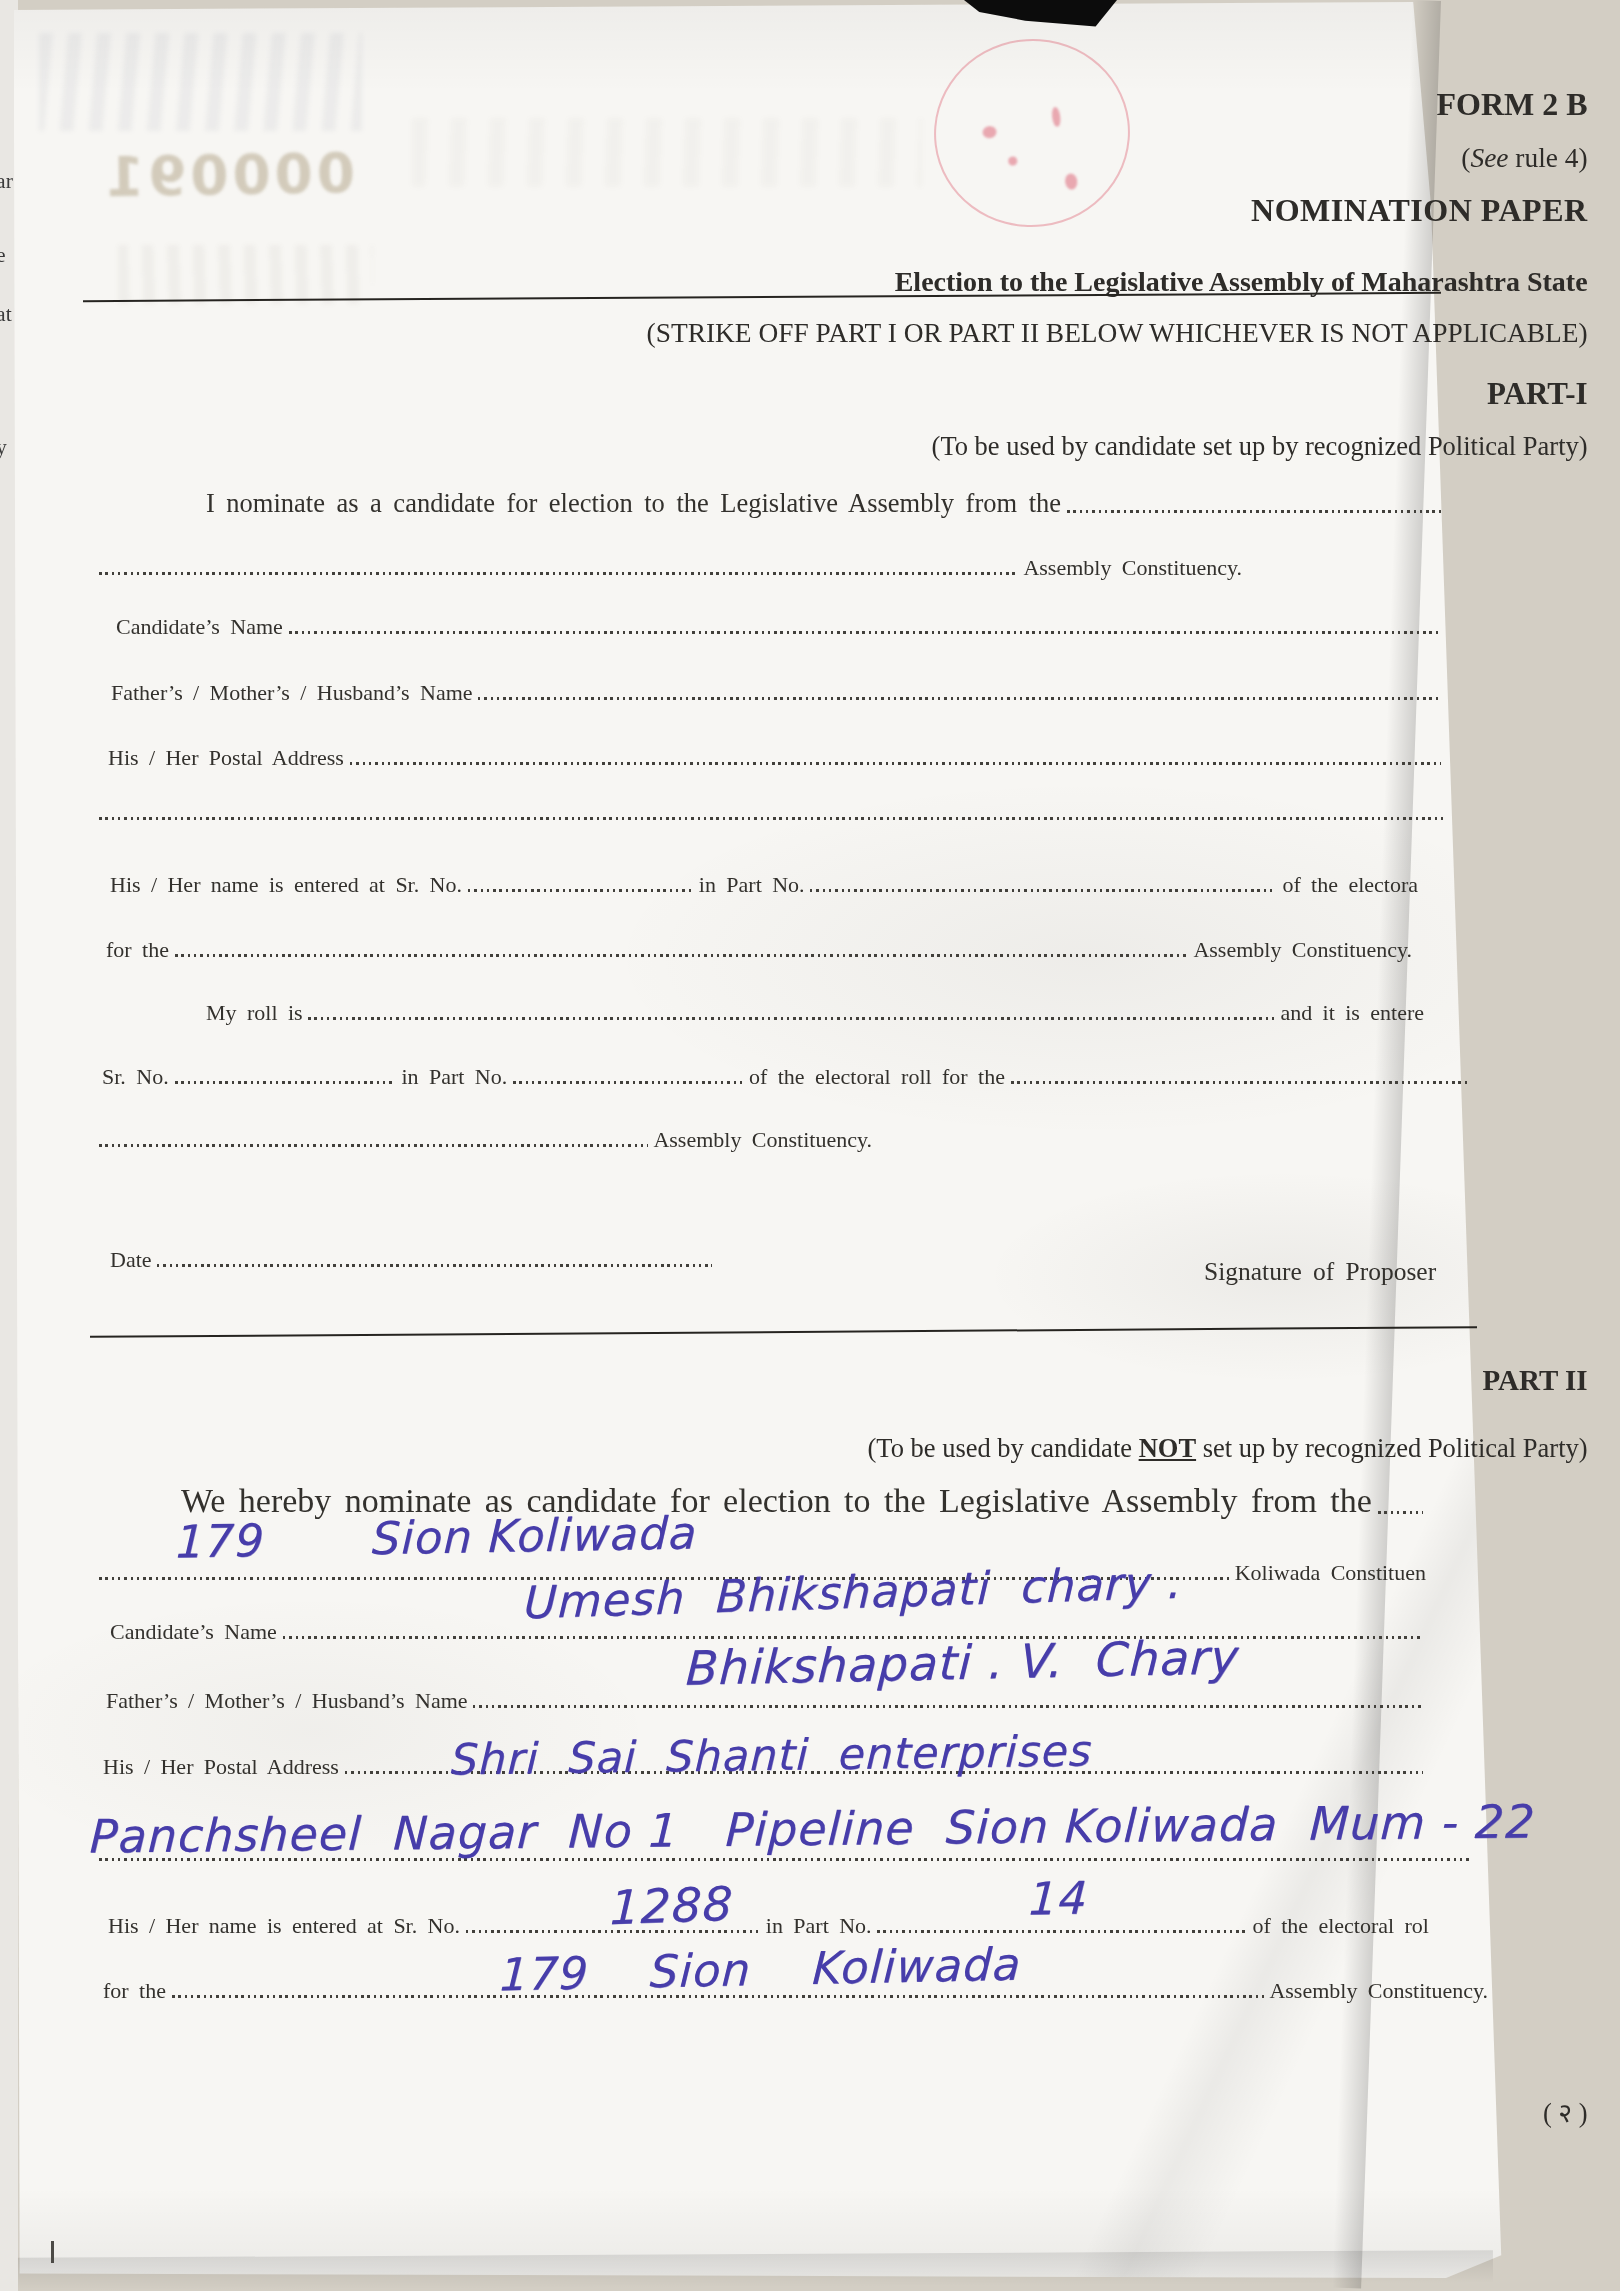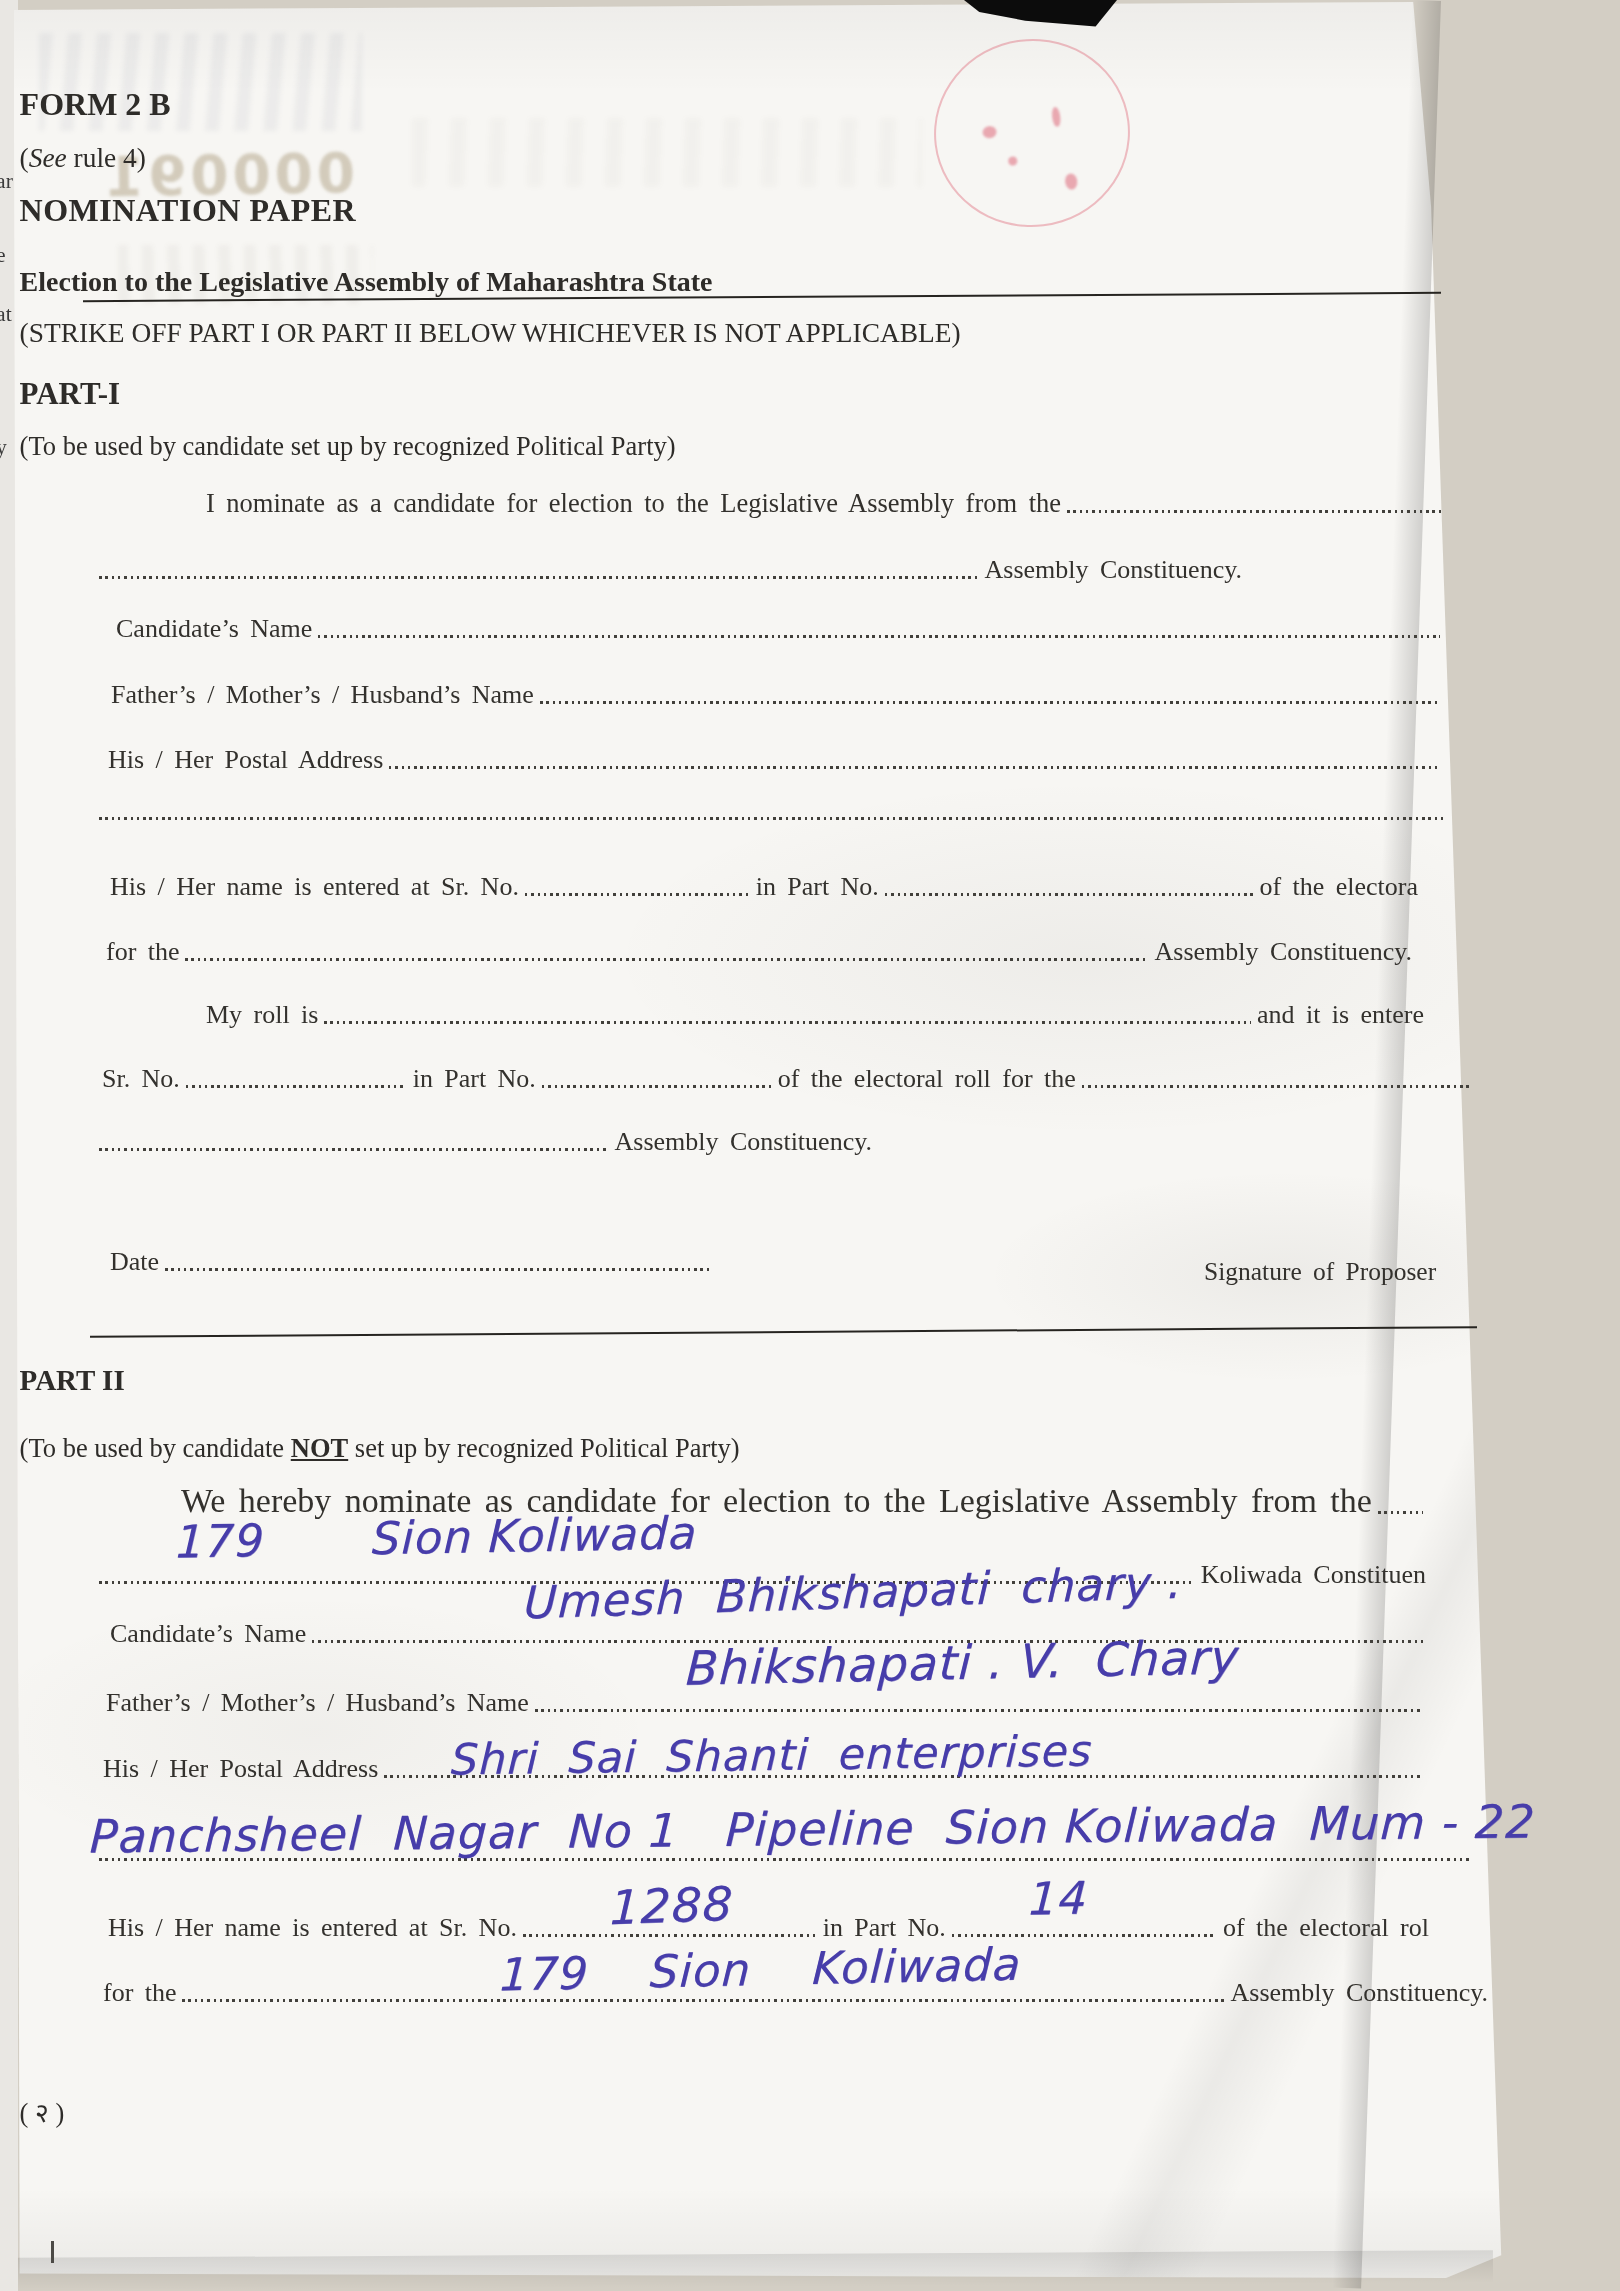--- a/index.html
+++ b/index.html
@@ -35,25 +35,25 @@
     background:linear-gradient(to bottom, rgba(0,0,0,0.10), transparent);
     transform:rotate(-0.3deg);
   }
   .black-wedge{
     position:absolute;left:964px;top:0;width:153px;height:26.5px;background:#0c0c0c;
     clip-path:polygon(0 0,100% 0,86% 100%,40% 78%,10% 45%);
   }
   .corner-tick{position:absolute;left:51px;top:2241px;width:2.9px;height:21.6px;background:#4c4a46;}
 
   
-  .row{position:absolute;display:flex;align-items:baseline;white-space:nowrap;font-size:26px;word-spacing:4.9px;color:#33312d;}
+  .row{position:absolute;display:flex;align-items:baseline;white-space:nowrap;font-size:22px;word-spacing:4.9px;color:#33312d;}
   .dots{flex:1 1 auto;height:2.9px;align-self:flex-end;margin:0 5.9px 5.9px 5.9px;
     background:repeating-linear-gradient(90deg,#42403b 0 2.5px,transparent 2.5px 6.3px);}
   .dots.f{flex:0 0 auto;}
-  .center{position:absolute;left:19.6px;width:1568px;text-align:left;}
+  .center{position:absolute;left:19.6px;width:1568px;text-align:right;}
   .b{font-weight:bold;}
   .rule{position:absolute;height:0;border-top:2.9px solid #262420;}
   .hw{
     position:absolute;font-family:"DejaVu Sans",sans-serif;font-style:italic;
     color:#473daa;white-space:pre;letter-spacing:1px;z-index:6;
     text-shadow:0.4px 0.4px 0.4px rgba(71,61,170,0.55);
   }
   .underline{text-decoration:underline;}
 
   

